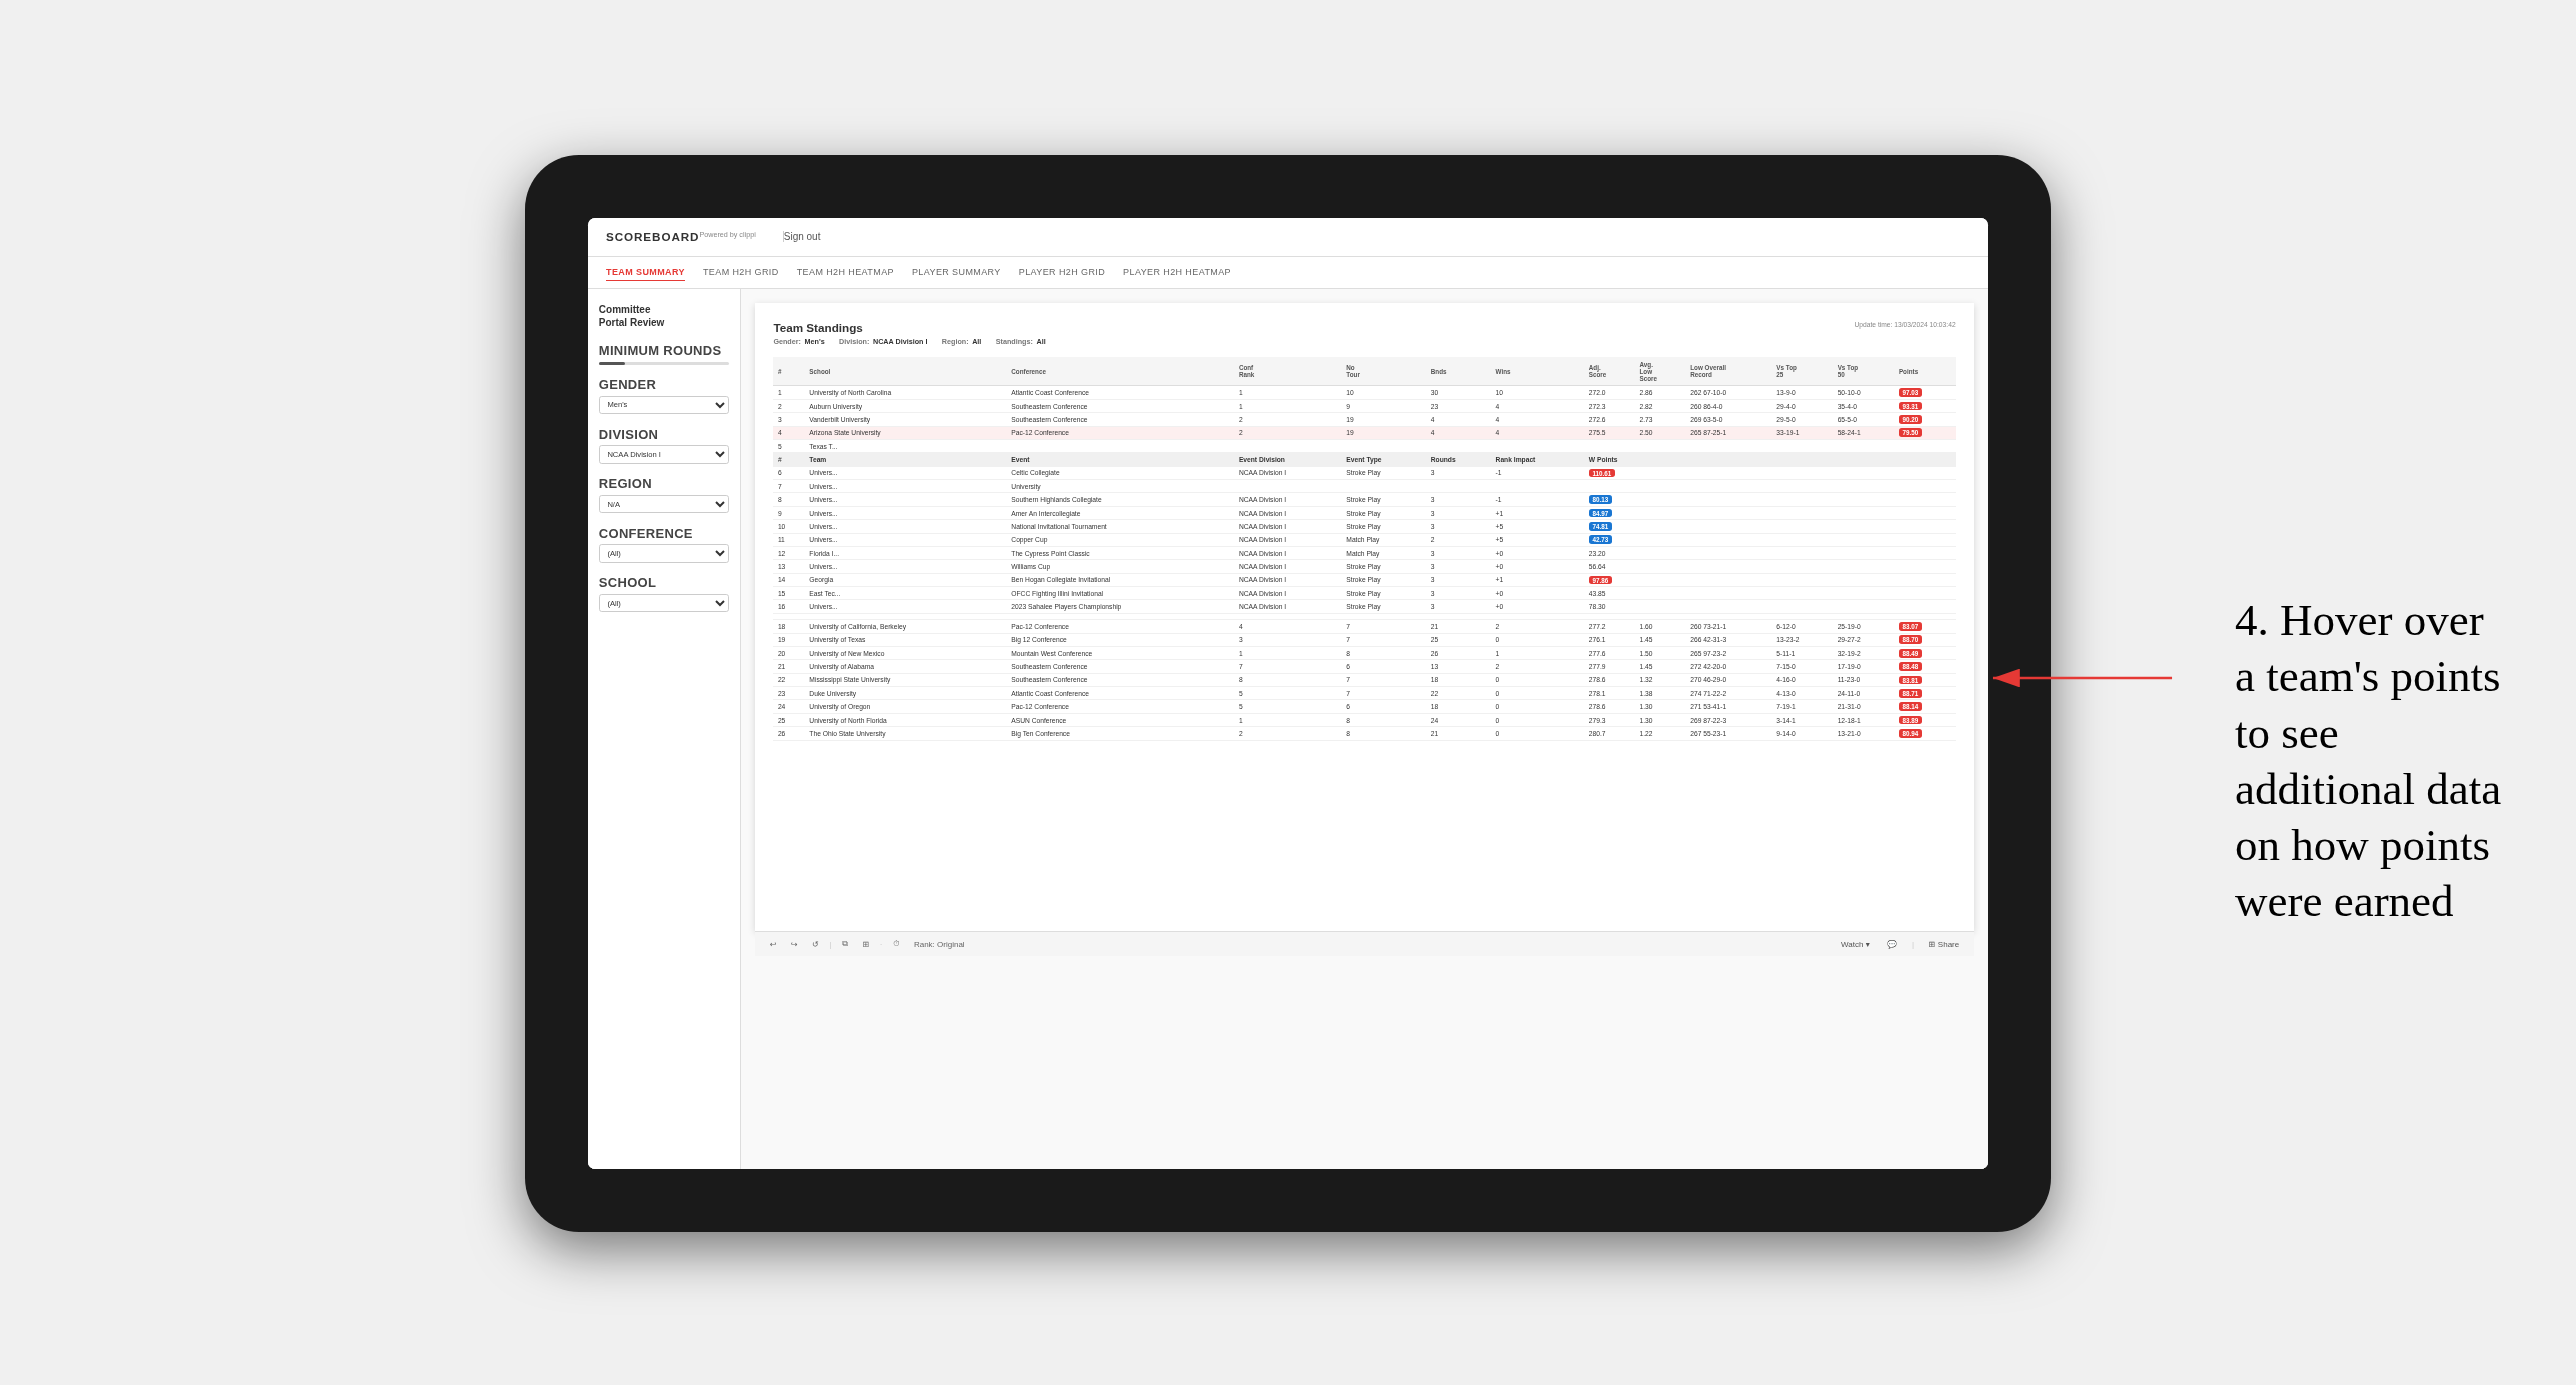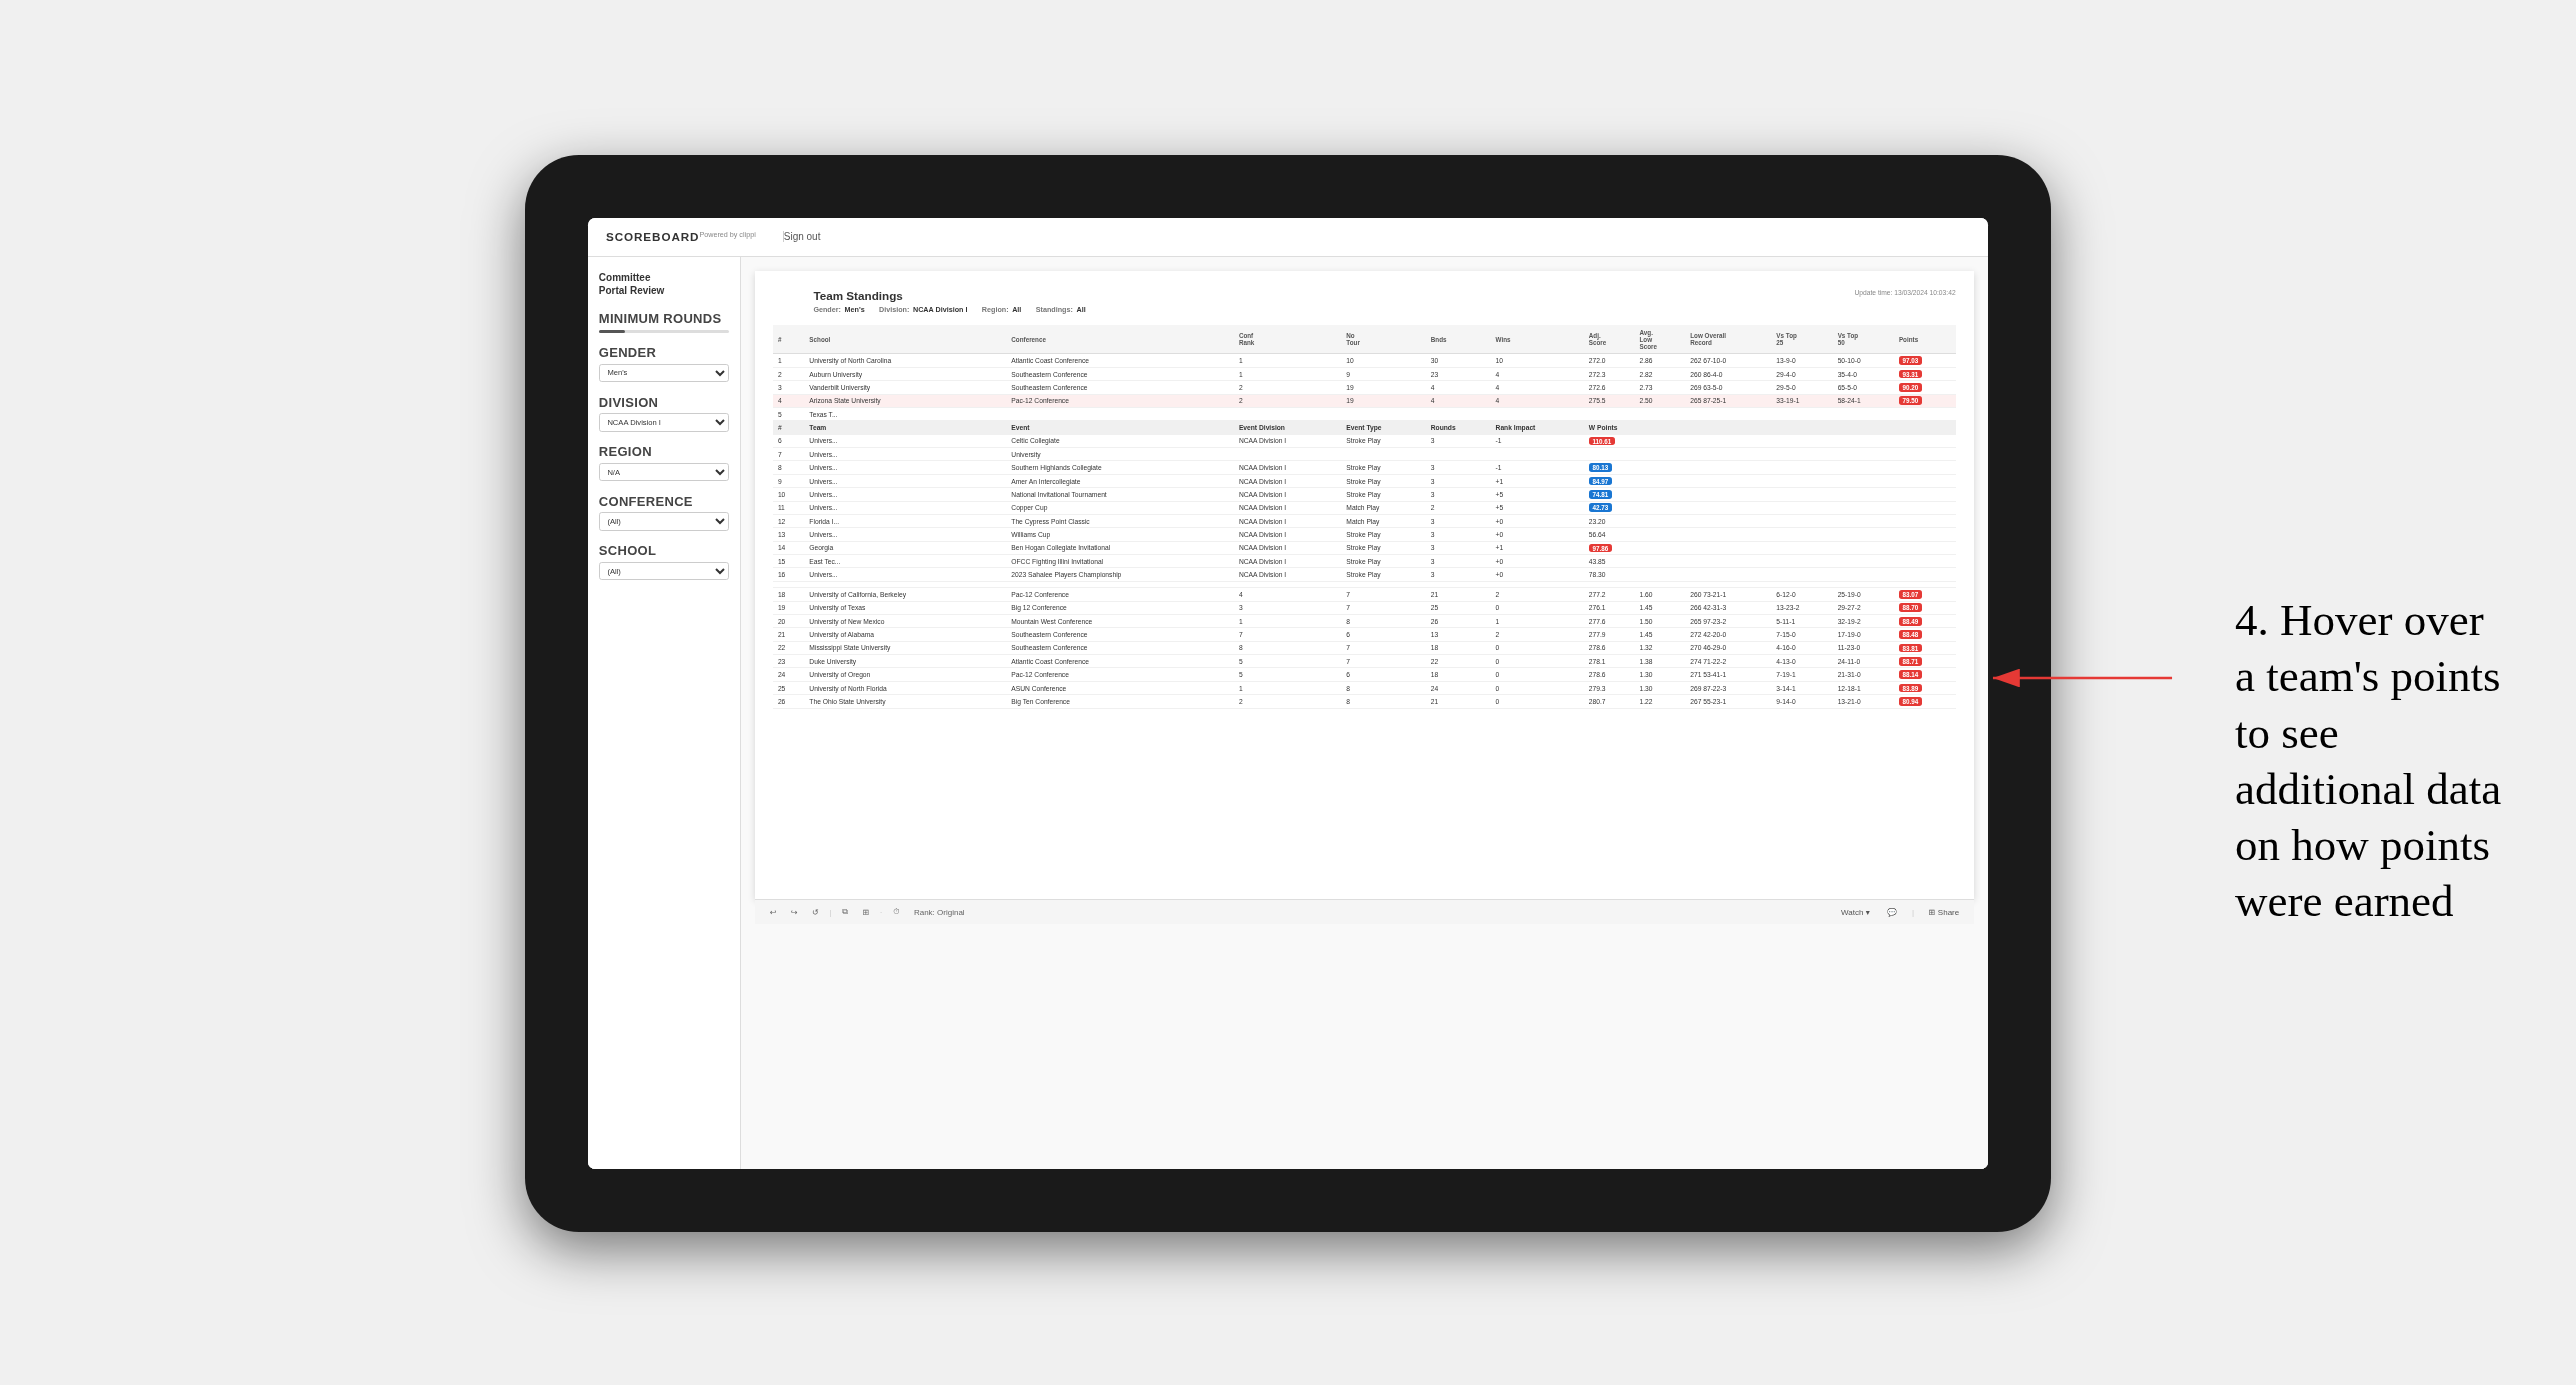--- a/index.html
+++ b/index.html
@@ -203,21 +203,20 @@
       min-height: 628px;
       padding: 18px;
       font-size: 7.2px;
     }
 
     .report-header {
       display: flex;
       justify-content: space-between;
       align-items: flex-start;
       margin-bottom: 10.8px;
-      margin-left: 40px;
     }
 
     .report-title-section h2 {
       font-size: 11.7px;
       font-weight: 700;
       color: #333;
       margin-bottom: 3.6px;
     }
 
     .report-filters {
@@ -361,20 +360,28 @@
   <div class="tablet-screen">
 
     <div class="top-nav">
       <div class="logo">
         <span class="logo-title">SCOREBOARD</span>
         <span class="logo-sub">Powered by clippi</span>
       </div>
       <span class="sign-out">Sign out</span>
     </div>
 
+    <div class="sub-nav">
+      <span class="sub-nav-item active">TEAM SUMMARY</span>
+      <span class="sub-nav-item">TEAM H2H GRID</span>
+      <span class="sub-nav-item">TEAM H2H HEATMAP</span>
+      <span class="sub-nav-item">PLAYER SUMMARY</span>
+      <span class="sub-nav-item">PLAYER H2H GRID</span>
+      <span class="sub-nav-item">PLAYER H2H HEATMAP</span>
+    </div>
 
     <div class="main-content">
 
       <div class="sidebar">
         <div class="sidebar-section">
           <div class="sidebar-portal-title">
             <span>Committee</span><br>
             <span>Portal Review</span>
           </div>
         </div>

